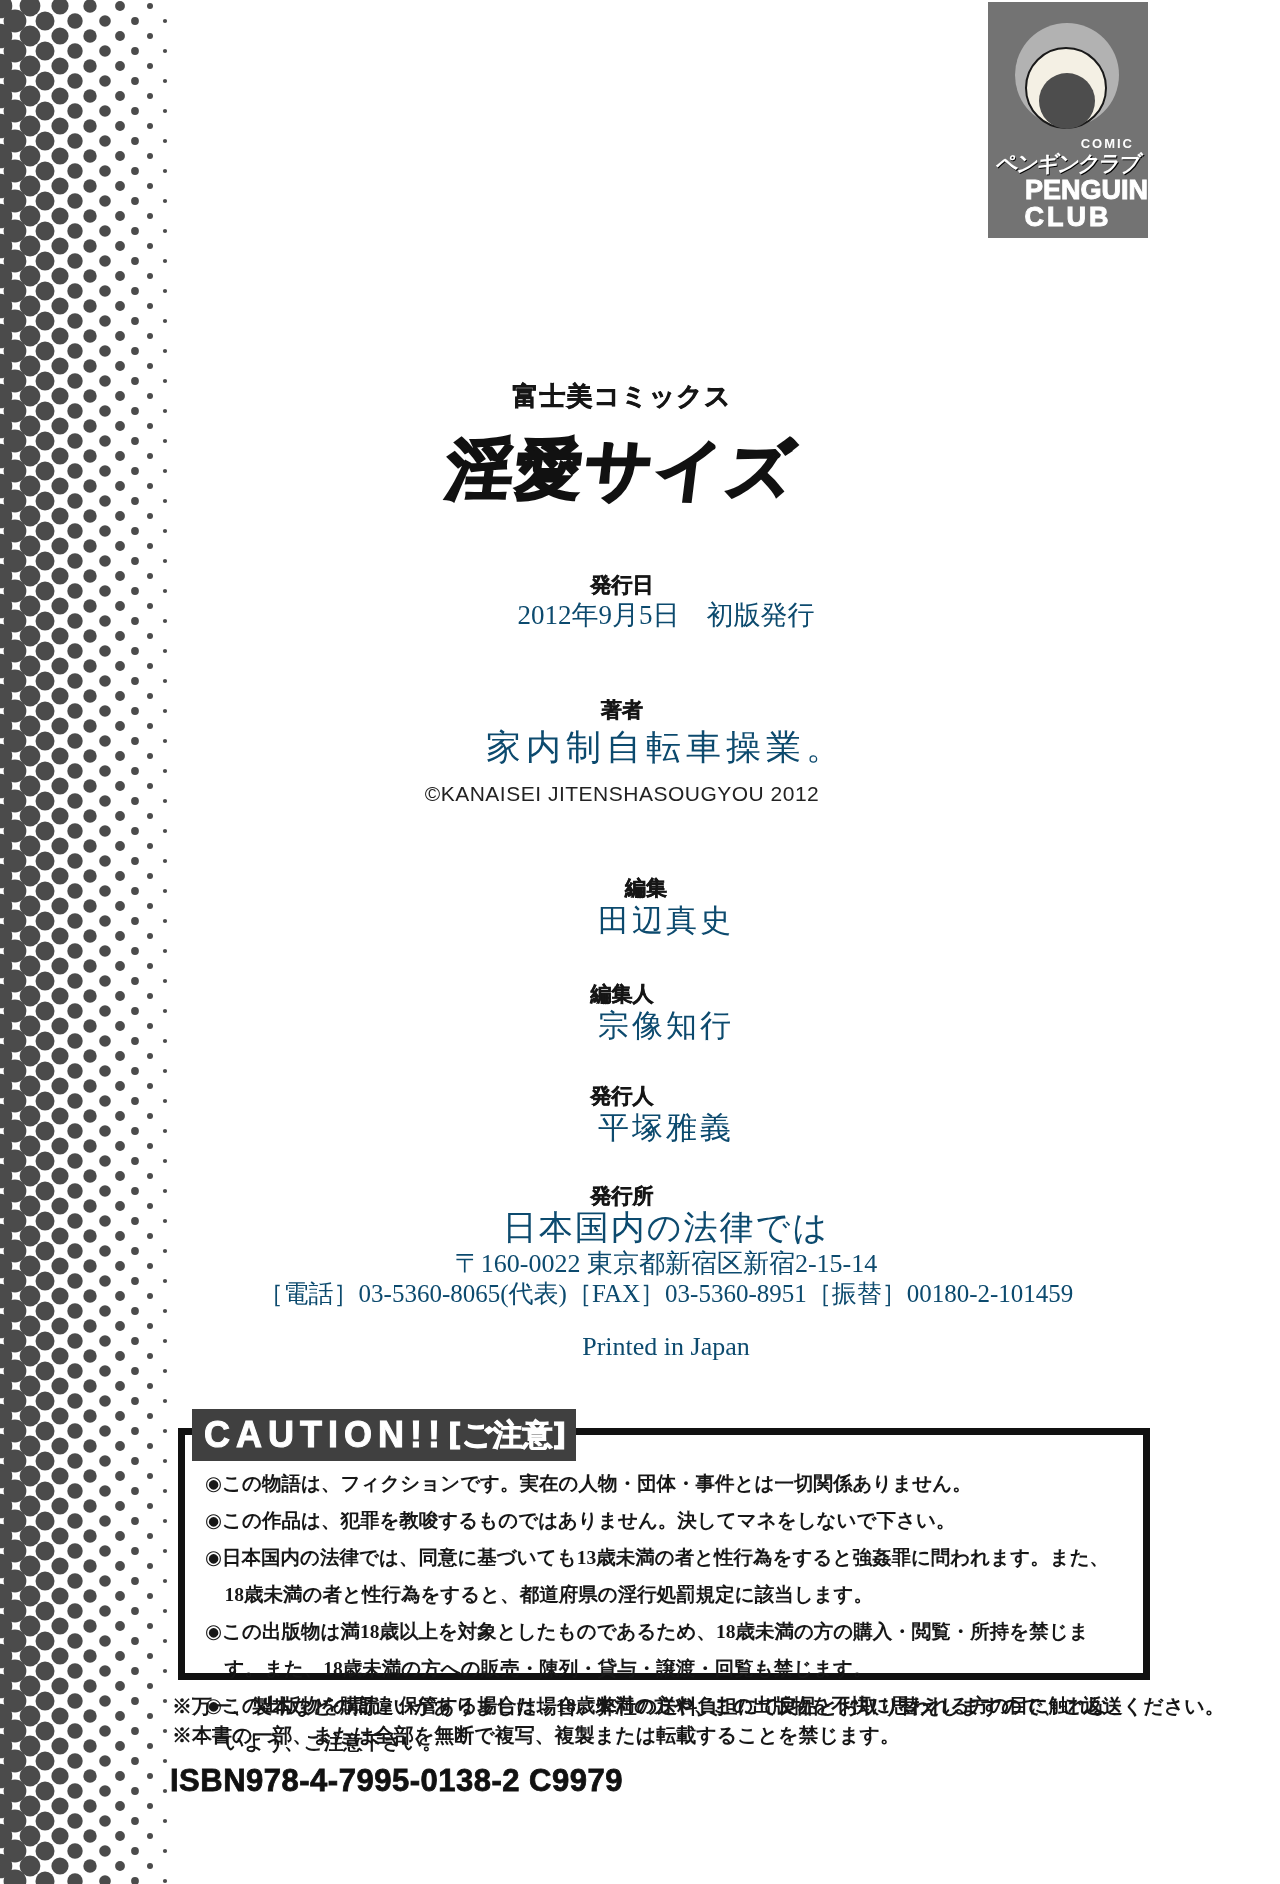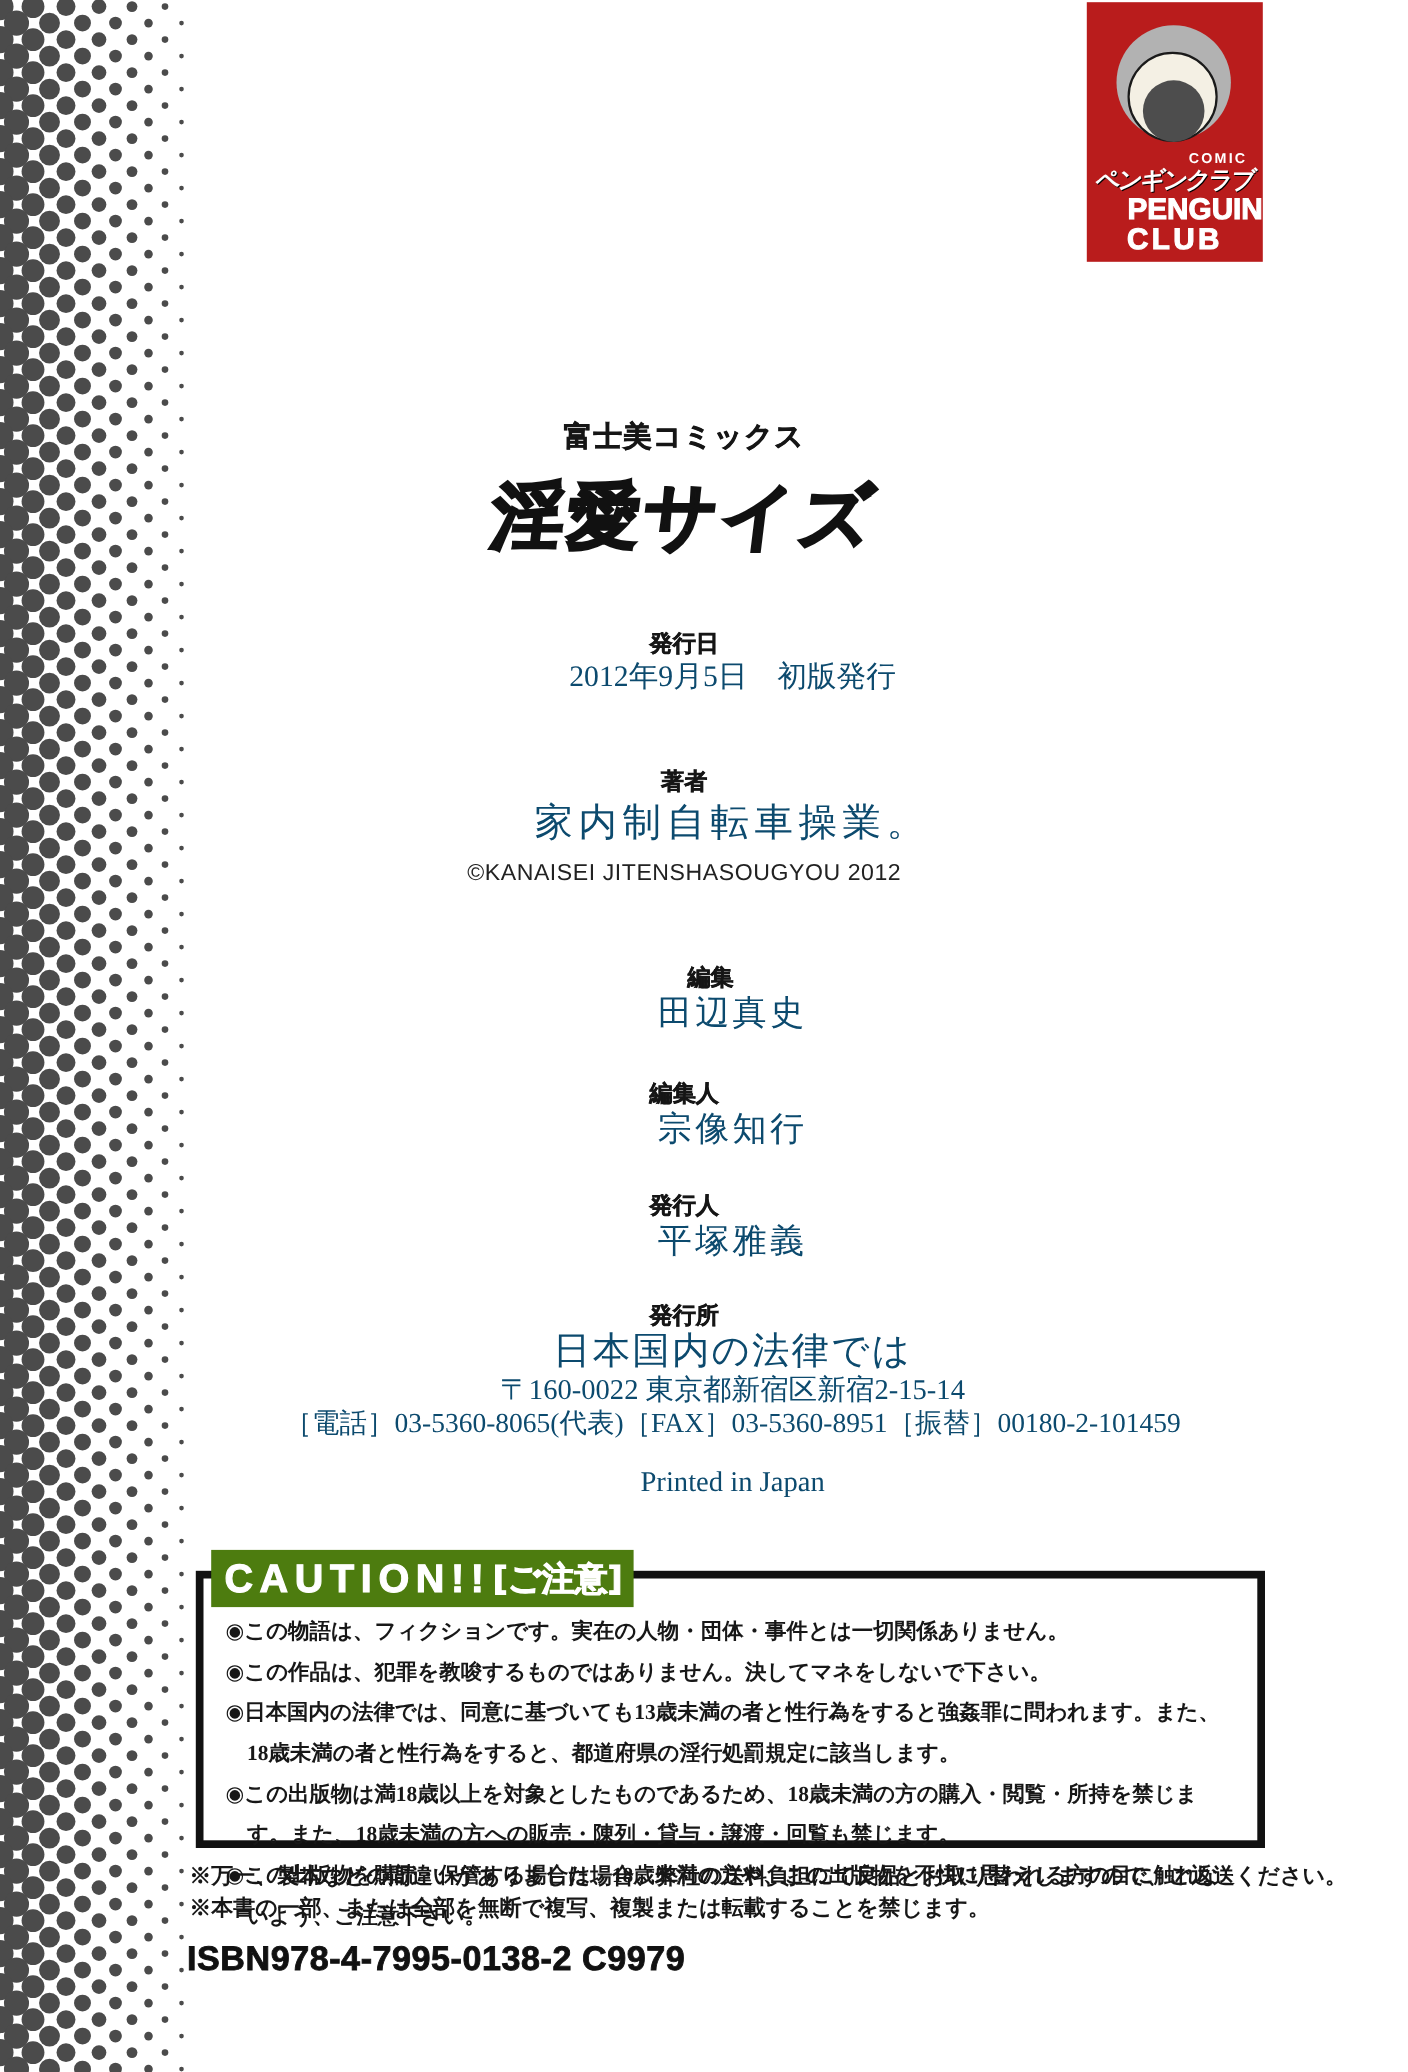--- a/index.html
+++ b/index.html
@@ -4,21 +4,21 @@
 <style>
   html,body{margin:0;padding:0;background:#ffffff;}
   .page{
     position:relative;width:1280px;height:1884px;background:#ffffff;overflow:hidden;
     font-family:"Liberation Serif","DejaVu Serif",serif;color:#1c1c1c;
   }
   #halftone{position:absolute;left:0;top:0;}
   #halftone circle{fill:#4b4b4b;}
 
   
-  .logo{position:absolute;left:988px;top:2px;width:160px;height:236px;background:#b91c1c;}
+  .logo{position:absolute;left:988px;top:2px;width:160px;height:236px;background:#737373;}
   .logo .circ{position:absolute;border-radius:50%;}
   .logo .c1{left:27px;top:21px;width:104px;height:104px;background:#b2b2b2;}
   .logo .c2{left:37px;top:45px;width:82px;height:82px;background:#f4f0e4;border:2px solid #1a1a1a;box-sizing:border-box;}
   .logo .c3{left:51px;top:71px;width:56px;height:56px;background:#4d4d4d;}
   .logo-comic{position:absolute;left:0;top:134px;width:146px;text-align:right;
     font-family:"Liberation Sans","DejaVu Sans",sans-serif;font-weight:bold;font-size:13px;
     letter-spacing:2px;color:#fff;}
   .logo-kana{position:absolute;left:0;top:147px;width:160px;text-align:center;color:#fff;
     font-family:"DejaVu Sans","Liberation Sans",sans-serif;font-weight:bold;font-size:22px;
     letter-spacing:-2px;transform:skewX(-8deg);text-shadow:1px 1px 0 #000;}
@@ -52,21 +52,21 @@
   .l-pub{top:1182px;}
   .v-pub{top:1205px;font-size:34px;letter-spacing:2px;}
   .v-addr{top:1246px;font-size:26px;}
   .v-contact{top:1277px;font-size:25px;}
   .v-printed{top:1332px;font-size:26px;}
 
   
   .caution{position:absolute;left:178px;top:1428px;width:972px;height:252px;
     border:7px solid #111;box-sizing:border-box;background:#fff;}
   .caution-header{position:absolute;left:7px;top:-26px;height:52px;min-width:280px;
-    background:#4d7c0f;color:#fff;display:flex;align-items:center;padding:0 10px 0 12px;z-index:2;}
+    background:#404040;color:#fff;display:flex;align-items:center;padding:0 10px 0 12px;z-index:2;}
   .caution-header .en{font-family:"Liberation Sans","DejaVu Sans",sans-serif;font-weight:bold;
     font-size:36px;letter-spacing:6px;-webkit-text-stroke:1px #fff;}
   .caution-header .ja{font-family:"DejaVu Sans","Liberation Sans",sans-serif;font-weight:bold;
     font-size:30px;margin-left:2px;-webkit-text-stroke:1px #fff;}
   .caution-items{position:absolute;left:20px;top:30px;width:920px;}
   .caution-item{font-family:"Liberation Serif","DejaVu Serif",serif;font-weight:600;
     font-size:19.5px;line-height:37px;color:#171717;text-indent:-1em;padding-left:1em;}
 
   
   .notes{position:absolute;left:172px;top:1692px;width:1000px;}

